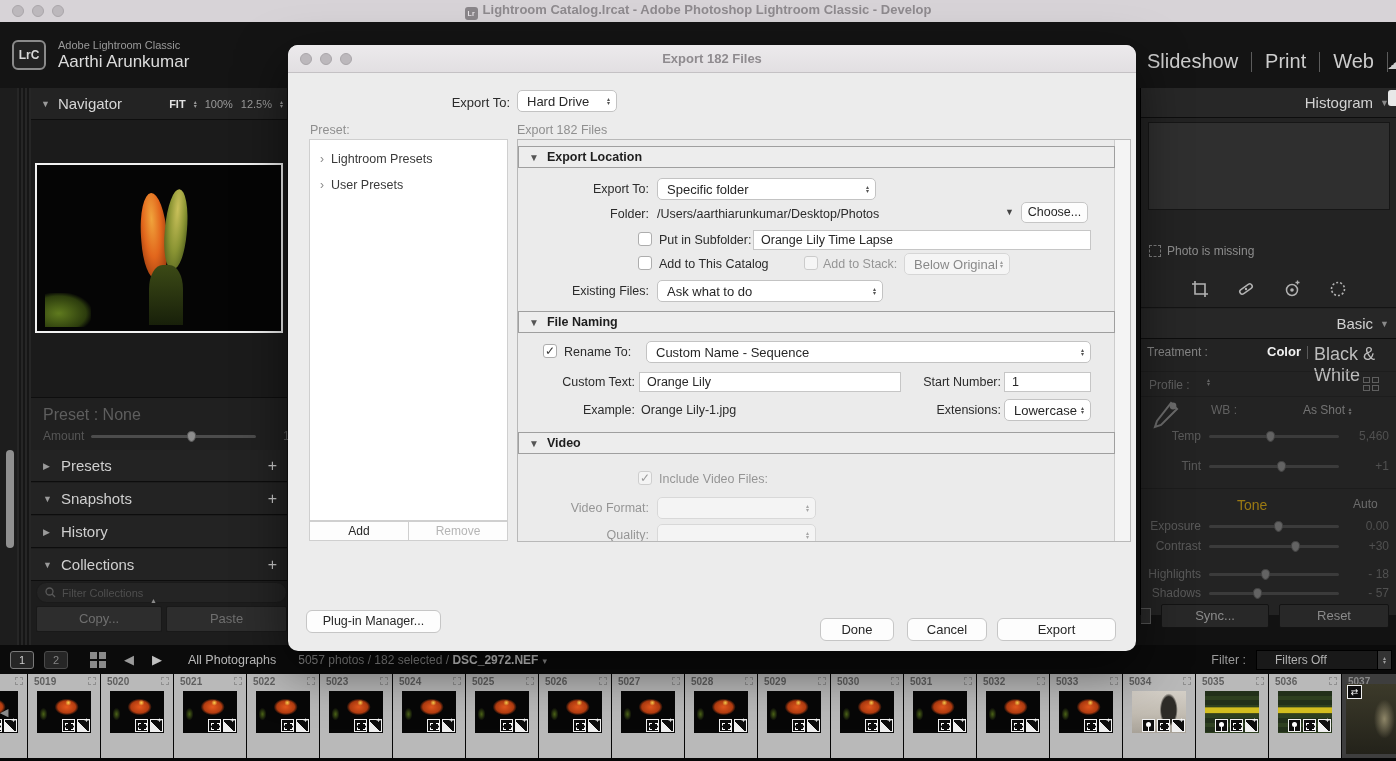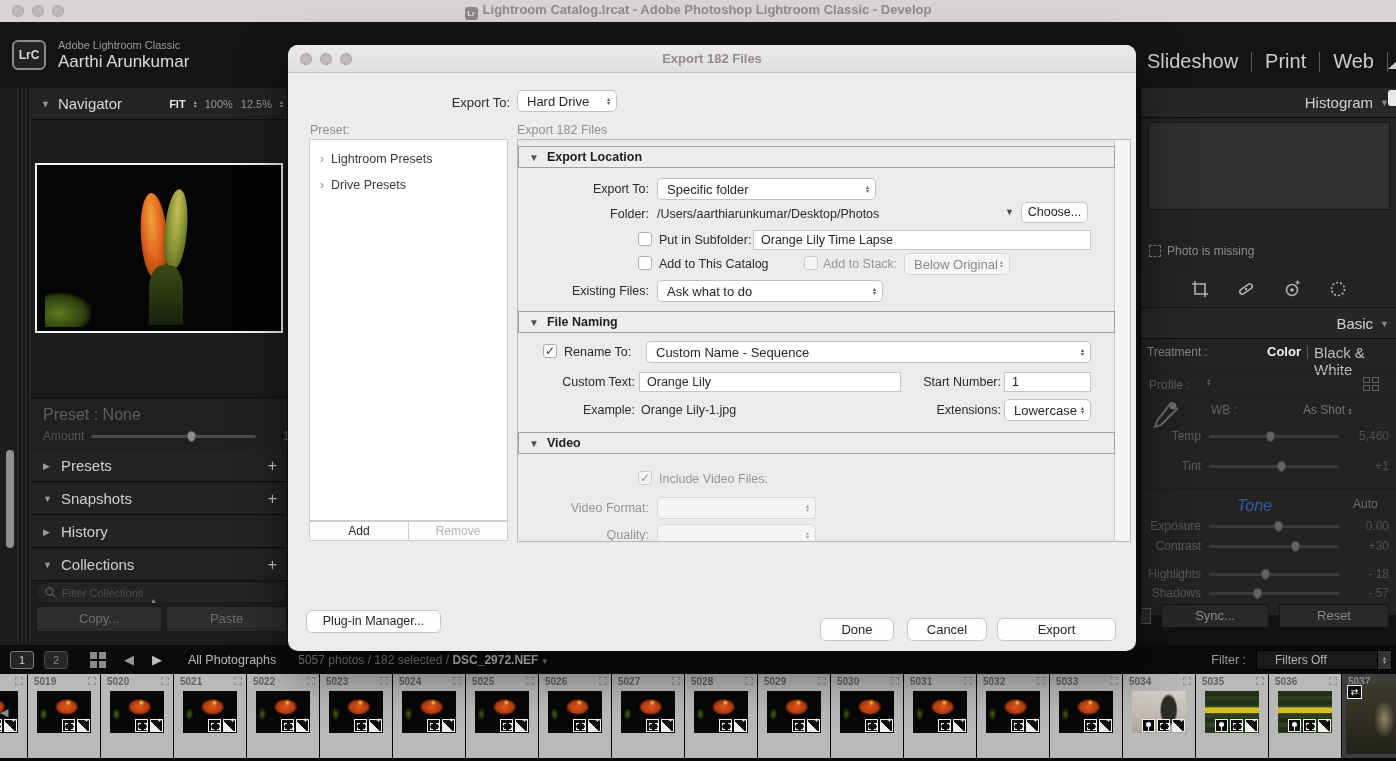--- a/index.html
+++ b/index.html
@@ -79,36 +79,36 @@
   #histo-box { left:7px; top:34px; width:242px; height:88px; background:#2f2f2f; border:1px solid #161616; }
   #photo-missing { left:8px; top:156px; display:flex; align-items:center; gap:6px; color:#8d8d8d; font-size:12px; }
   .dashed-sq { width:12px; height:12px; border:1px dashed #7d7d7d; }
   #tools-row { left:0; top:182px; width:256px; height:38px; background:#242424; display:flex;
     align-items:center; justify-content:center; gap:26px; border-bottom:1px solid #141414;}
   #basic-header { position:absolute; left:0; top:221px; }
   #treatment-row { left:0px; top:257px; width:256px; }
   #treat-label { left:6px; top:0; color:#848484; font-size:12px; }
   #treat-color { left:126px; top:-1px; color:#f2f2f2; font-size:13px; font-weight:bold; }
   #treat-sep { left:166px; top:1px; width:1px; height:13px; background:#5a5a5a; }
-  #treat-bw { left:173px; top:-1px; color:#bdbdbd; font-size:15px; }
+  #treat-bw { left:173px; top:-1px; color:#bdbdbd; font-size:18px; }
   #profile-row { left:0; top:283px; width:256px; height:26px; border-top:1px solid #191919; border-bottom:1px solid #191919; opacity:.55; }
   #profile-label { left:8px; top:6px; color:#909090; font-size:12px; }
   #profile-stepper { left:66px; top:6px; }
   .grid-icon { display:grid; grid-template-columns:7px 7px; grid-gap:2px; }
   .grid-icon span { width:7px; height:6px; border:1px solid #909090; }
   #profile-grid { left:222px; top:5px; }
   #wb-block { left:0; top:309px; width:256px; opacity:.6; }
   #eyedrop { left:6px; top:2px; }
   #wb-label { left:70px; top:6px; color:#8a8a8a; font-size:12px; }
   #wb-value { left:162px; top:6px; color:#a8a8a8; font-size:12px; }
   .rp-slider-label { position:absolute; color:#7d7d7d; font-size:12px; text-align:right; width:58px; }
   .rp-slider-value { position:absolute; color:#6e6e6e; font-size:12px; text-align:right; width:40px; right:8px; }
   .rp-track { position:absolute; left:68px; width:130px; }
   #tone-block { left:0; top:400px; width:256px; border-top:1px solid #191919; opacity:.6; }
-  #tone-label { left:96px; top:8px; color:#3b82f6; font-size:16px; position:absolute;font-style:italic; }
+  #tone-label { left:96px; top:8px; color:#eab308; font-size:14px; position:absolute; }
   #auto-label { left:212px; top:8px; color:#9c9c9c; font-size:12px; position:absolute; }
   #rp-bottom { left:0; top:512px; width:256px; height:32px; display:flex; align-items:center; gap:10px; }
   #switch-box { width:10px; height:16px; border:1px solid #555; border-left:none; margin-left:0px; background:#2a2a2a; }
   .rp-btn { height:24px; background:#282828; border:1px solid #131313; color:#8a8a8a; font-size:13px;
     text-align:center; line-height:22px; border-radius:2px; }
   #sync-btn { width:108px; }
   #reset-btn { width:110px; }
   #rp-tab { left:1388px; top:90px; width:8px; height:16px; background:#e8e8e8; border-radius:3px 0 0 3px; }
 
   
@@ -657,21 +657,21 @@
     <div class="abs" id="dlg-preset-label">Preset:</div>
     <div class="abs" id="dlg-files-label">Export 182 Files</div>
 
     <div class="abs" id="preset-list">
       <div class="preset-item" style="margin-top:6px;">
         <span class="chev">›</span>
         <span>Lightroom Presets</span>
       </div>
       <div class="preset-item">
         <span class="chev">›</span>
-        <span>Drive Presets</span>
+        <span>User Presets</span>
       </div>
     </div>
     <div class="abs" id="add-btn">Add</div>
     <div class="abs" id="remove-btn">Remove</div>
 
     <div class="abs" id="settings">
       <div id="scroll-track"></div>
 
       <div class="sec-header" style="top:6px;">
         <span class="tri">▼</span>

